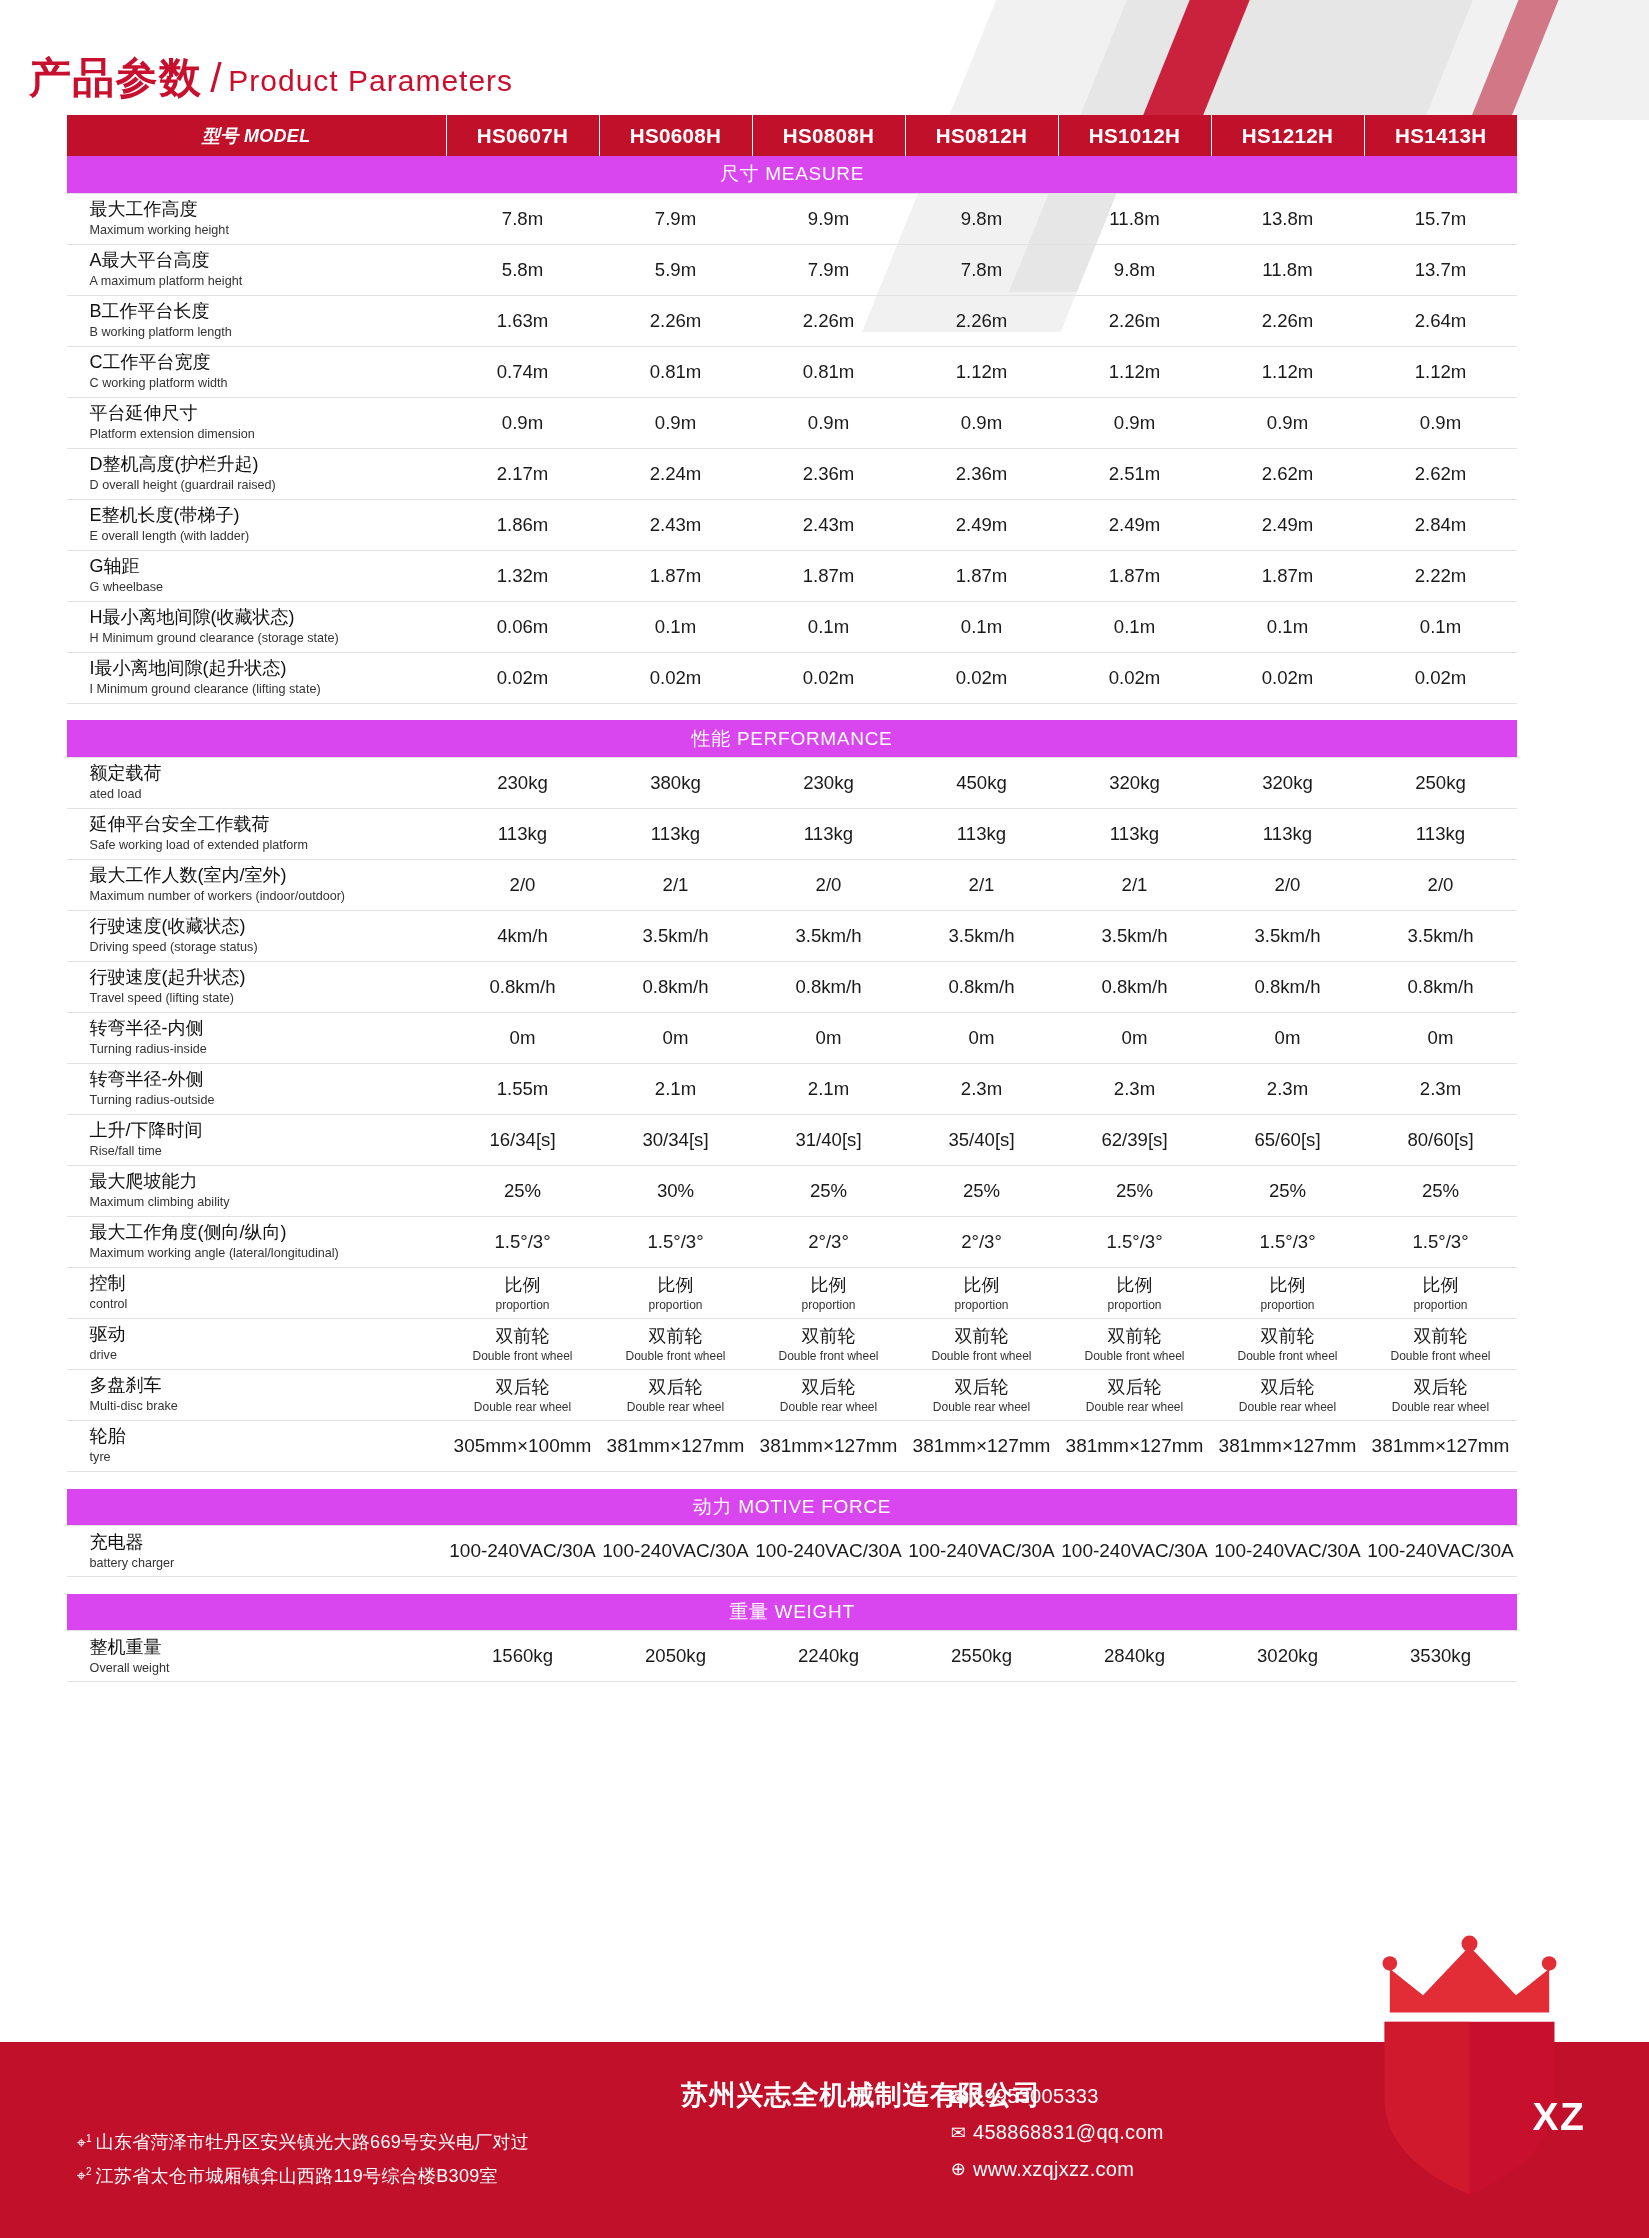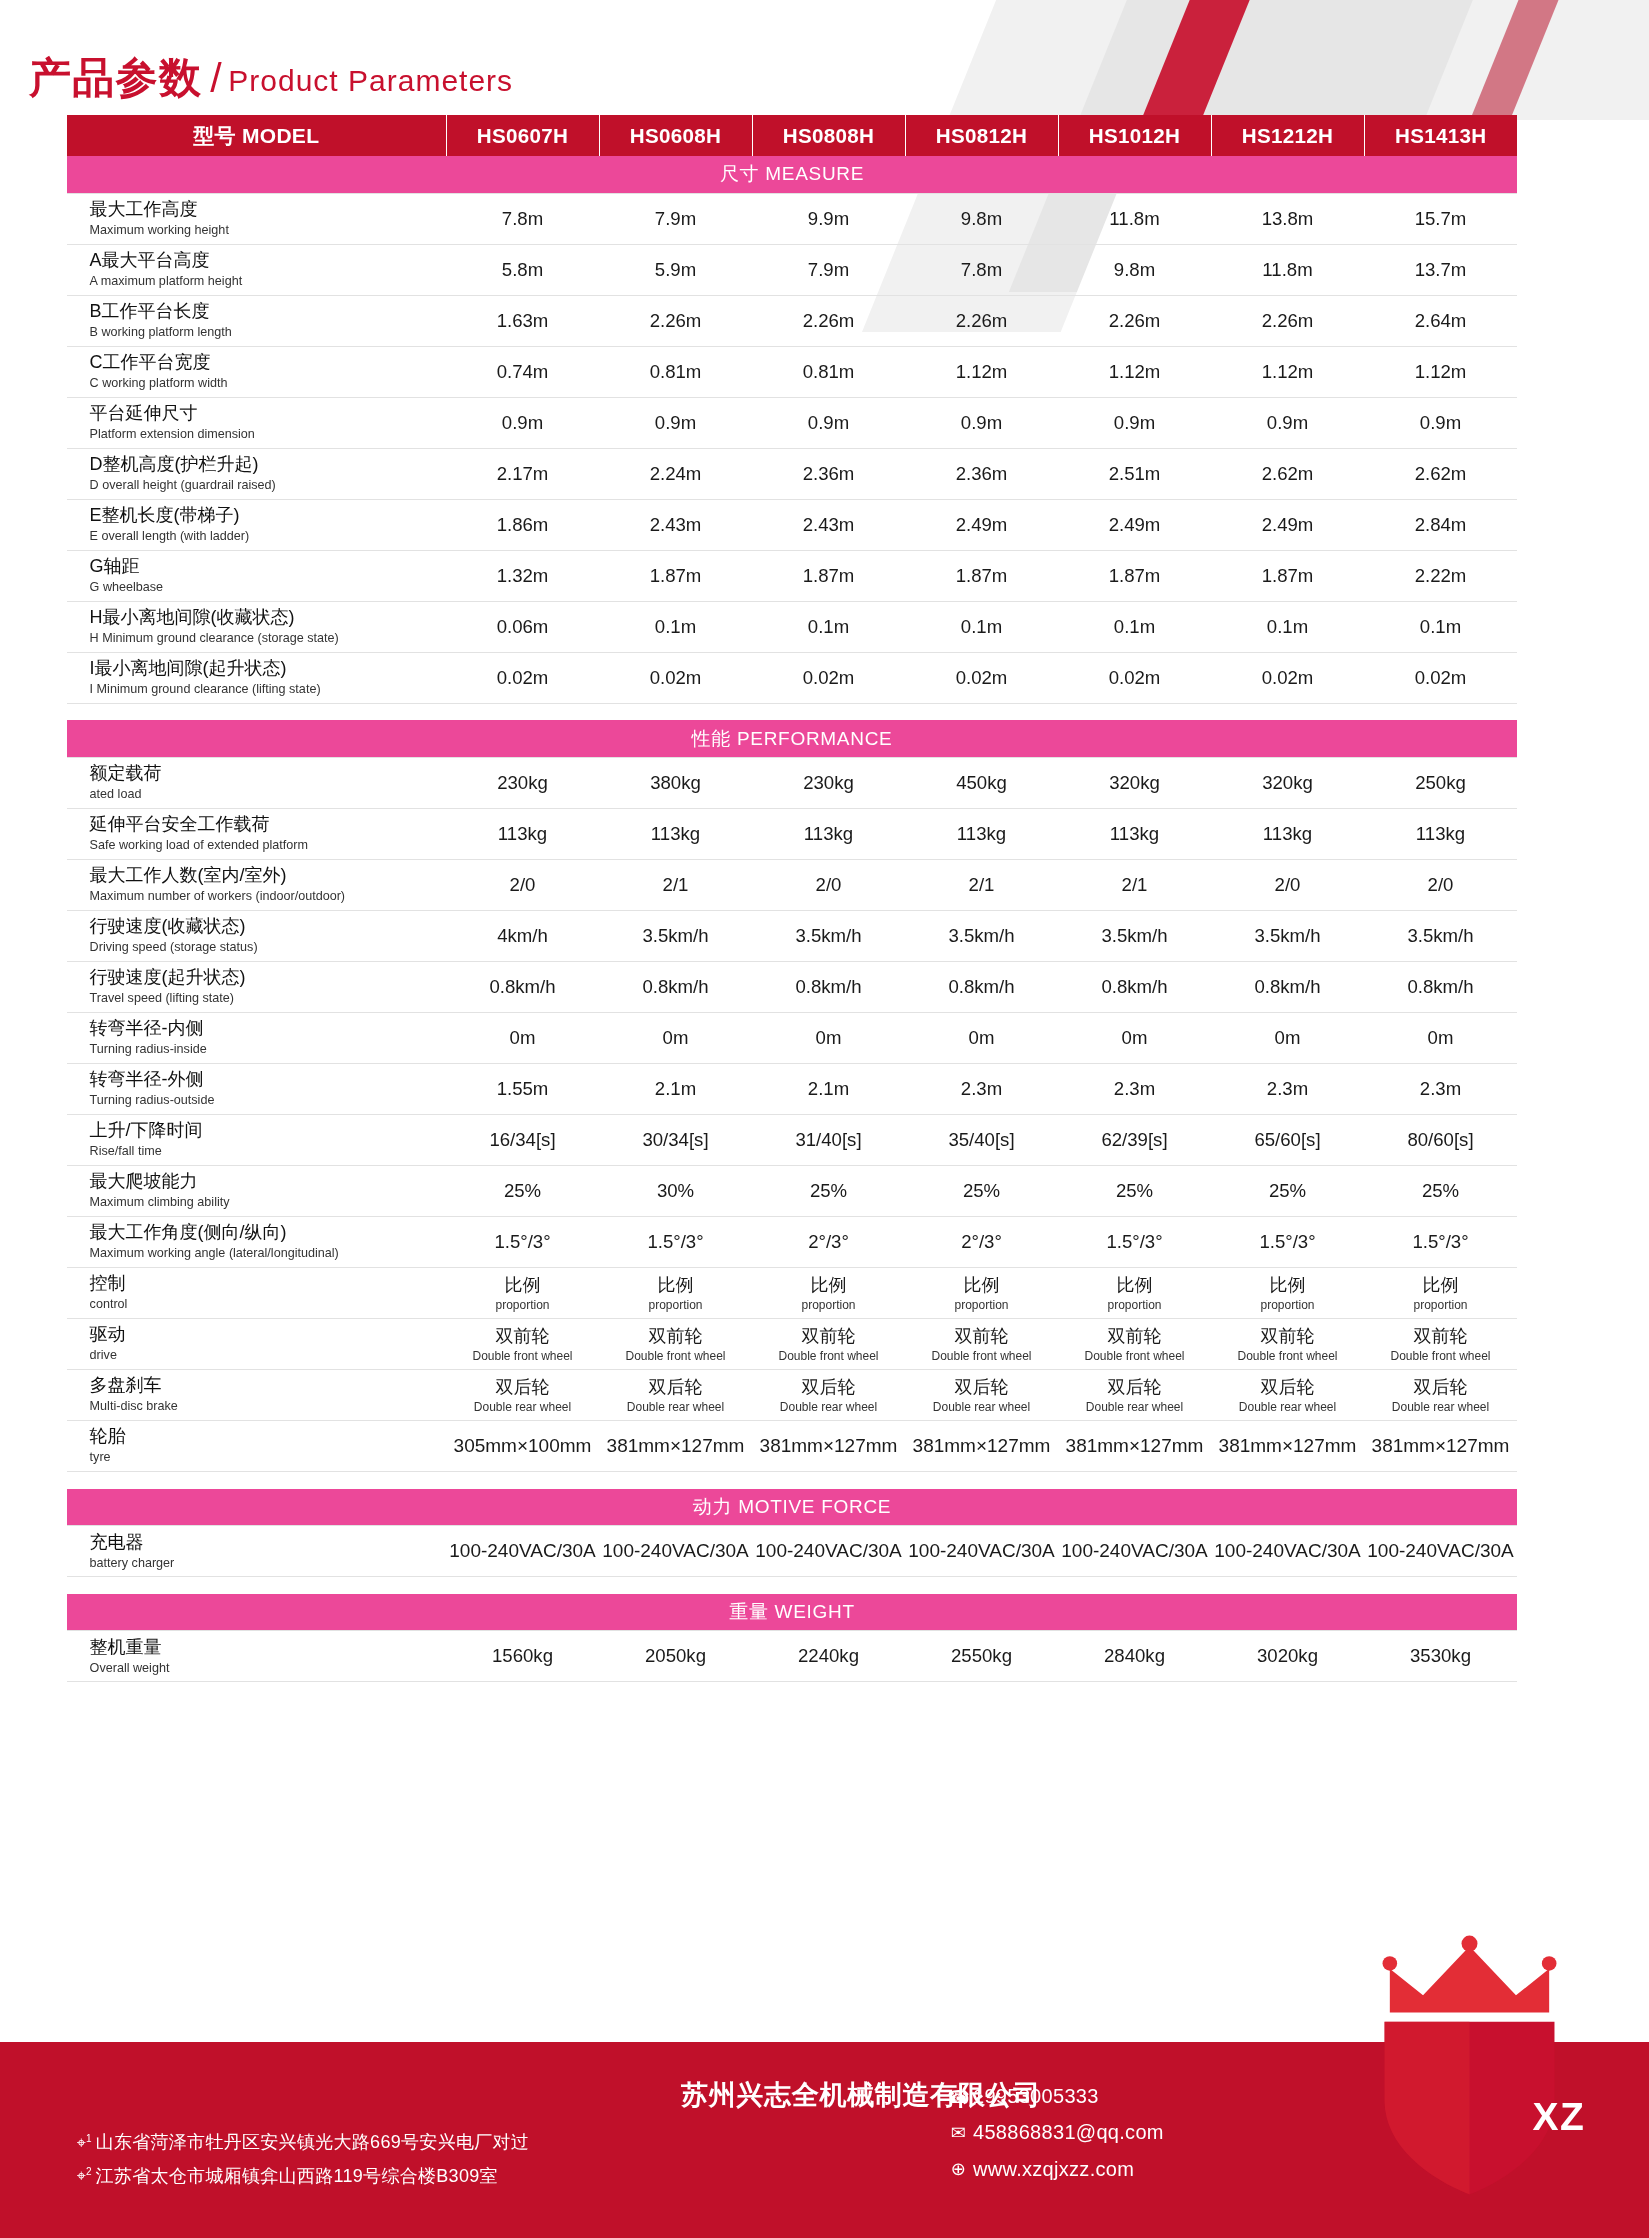--- a/index.html
+++ b/index.html
@@ -94,25 +94,25 @@
 
   thead th {
     background: #c0102a;
     color: #ffffff;
     height: 41px;
     font-size: 20.6px;
     font-weight: bold;
     border-right: 1.3px solid #ffffff;
     letter-spacing: 0.3px;
   }
-  thead th.label-head { text-align: center; font-size: 21px; }
+  thead th.label-head { text-align: center; font-size: 18px; font-style: italic; }
   thead th:last-child { border-right: none; }
 
   tr.section td {
-    background: #ec4899;
+    background: #d946ef;
     color: #ffffff;
     text-align: center;
     height: 37px;
     font-size: 19px;
     letter-spacing: 0.7px;
   }
 
   tbody td {
     border-bottom: 0.7px solid #e2e2e2;
     height: 51px;

